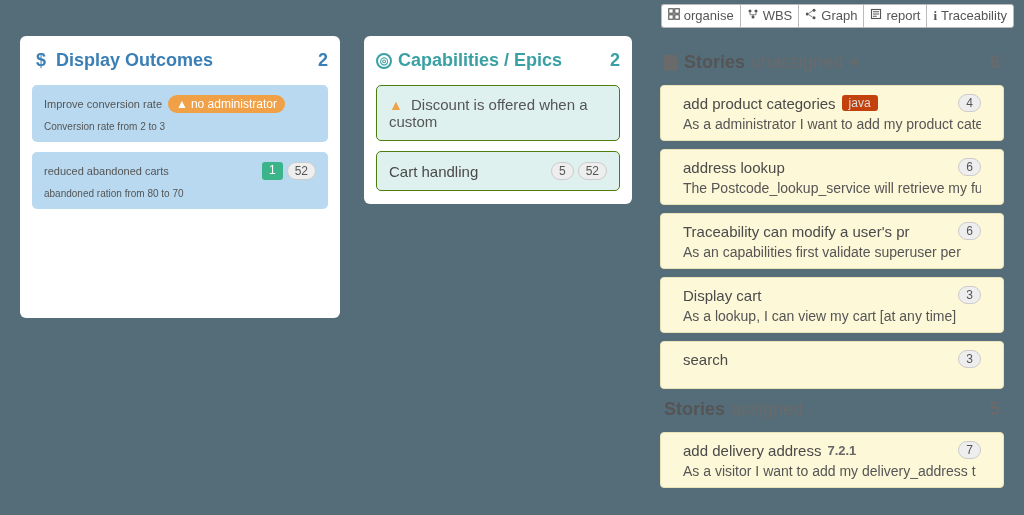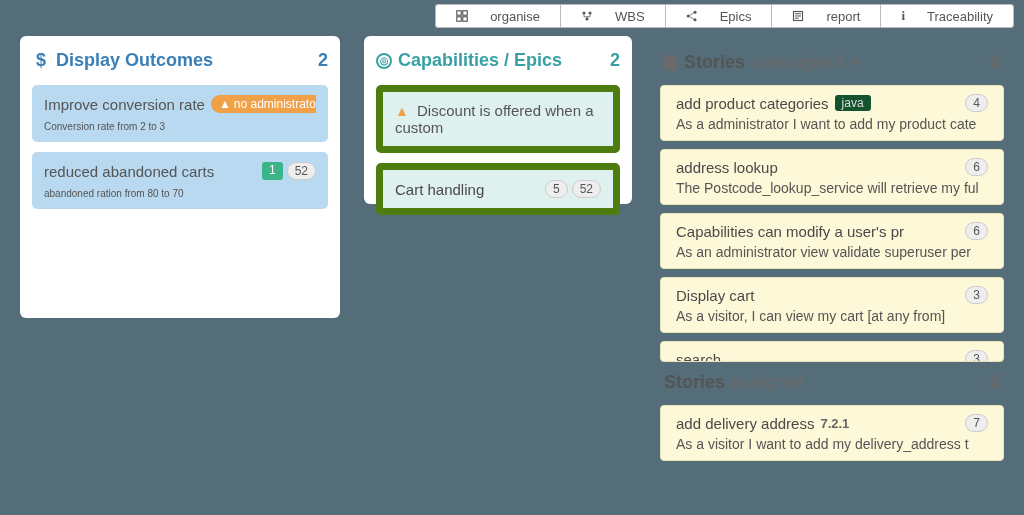--- a/index.html
+++ b/index.html
@@ -15,27 +15,27 @@
     position: absolute;
     top: 4px;
     right: 10px;
     display: flex;
     gap: 0;
   }
   .toolbar-btn {
     background: #fff;
     border: 1px solid #bbb;
     border-right: none;
-    padding: 3px 20px;
+    padding: 3px 6px;
     font-size: 13px;
     color: #555;
     cursor: pointer;
     display: flex;
-    align-items: center;
-    gap: 22px;
+    align-items: flex-start;
+    gap: 4px;
   }
   .toolbar-btn:last-child { border-right: 1px solid #bbb; border-radius: 0 3px 3px 0; }
   .toolbar-btn:first-child { border-radius: 3px 0 0 3px; }
   .toolbar-btn svg { width: 12px; height: 12px; }
   .board {
     display: flex;
     gap: 24px;
     padding: 36px 16px 0 20px;
     height: 100%;
   }
@@ -96,23 +96,23 @@
     font-size: 10px; color: #39a0a3;
   }
   .card {
     border-radius: 5px;
     padding: 10px 12px;
     margin-bottom: 10px;
     font-size: 15px;
     color: #4a4a4a;
   }
   .card-outcome { background: #b8d9f0; }
-  .card-cap { background: #dff1ee; border: 7px solid #4d7c0f; }
-  .card-story { background: #fdf8d8; border: 1px solid #e8e3b8; border-radius: 4px; padding: 8px 15px; margin-bottom: 8px; }
-  .card-title { color: #555; font-size: 15px; }
+  .card-cap { background: #dff1ee; border: 1px solid #4d7c0f; }
+  .card-story { background: #fdf8d8; border: 1px solid #e8e3b8; border-radius: 4px; padding: 8px 22px; margin-bottom: 8px; }
+  .card-title { color: #555; font-size: 11px; }
   .card-desc { color: #555; font-size: 10px; margin-top: 8px; }
   .badge-warn {
     background: #f0a046;
     color: #fff;
     font-size: 12px;
     padding: 2px 8px;
     border-radius: 10px;
     display: inline-flex;
     align-items: center;
     gap: 3px;
@@ -134,21 +134,21 @@
   .badge-green {
     display: inline-block;
     background: #3cb48a;
     color: #fff;
     font-size: 12px;
     padding: 1px 7px;
     border-radius: 3px;
   }
   .badge-tag {
     display: inline-block;
-    background: #14532d;
+    background: #c2410c;
     color: #ddd;
     font-size: 12px;
     padding: 1px 7px;
     border-radius: 3px;
   }
   .row-top {
     display: flex;
     align-items: center;
     justify-content: space-between;
     gap: 6px;
@@ -193,21 +193,21 @@
       </svg>
     <span>WBS</span>
   </button>
   <button class="toolbar-btn">
     <svg viewBox="0 0 16 16" fill="#555">
         <circle cx="3" cy="8" r="2"></circle>
         <circle cx="12" cy="3" r="2"></circle>
         <circle cx="12" cy="13" r="2"></circle>
         <path d="M5 7l5-3M5 9l5 3" stroke="#555" fill="none"></path>
       </svg>
-    <span>Epics</span>
+    <span>Graph</span>
   </button>
   <button class="toolbar-btn">
     <svg viewBox="0 0 16 16" fill="none" stroke="#555" stroke-width="1.5">
         <rect x="2" y="2" width="12" height="12"></rect>
         <path d="M4 5h8M4 8h8M4 11h5"></path>
       </svg>
     <span>report</span>
   </button>
   <button class="toolbar-btn">
     <span style="font-weight:bold;font-family:serif">i</span>
@@ -311,38 +311,38 @@
               <span>address lookup</span>
             </div>
           <span class="badge-num">6</span>
         </div>
         <div class="story-desc">The Postcode_lookup_service will retrieve my ful</div>
       </div>
 
       <div class="card card-story">
         <div class="row-top">
           <div class="row-top-left">
-              <span>Capabilities can modify a user's pr</span>
+              <span>Traceability can modify a user's pr</span>
             </div>
           <span class="badge-num">6</span>
         </div>
-        <div class="story-desc">As an administrator view validate superuser per</div>
+        <div class="story-desc">As an capabilities first validate superuser per</div>
       </div>
 
       <div class="card card-story">
         <div class="row-top">
           <div class="row-top-left">
               <span>Display cart</span>
             </div>
           <span class="badge-num">3</span>
         </div>
-        <div class="story-desc">As a visitor, I can view my cart [at any from]</div>
-      </div>
-
-      <div class="card card-story" style="margin-bottom:0;height:21px;overflow:hidden">
+        <div class="story-desc">As a lookup, I can view my cart [at any time]</div>
+      </div>
+
+      <div class="card card-story" style="margin-bottom:0;height:48px;overflow:hidden">
         <div class="row-top">
           <div class="row-top-left">
               <span>search</span>
             </div>
           <span class="badge-num">3</span>
         </div>
       </div>
     </div>
 
     <div class="stories-panel">

